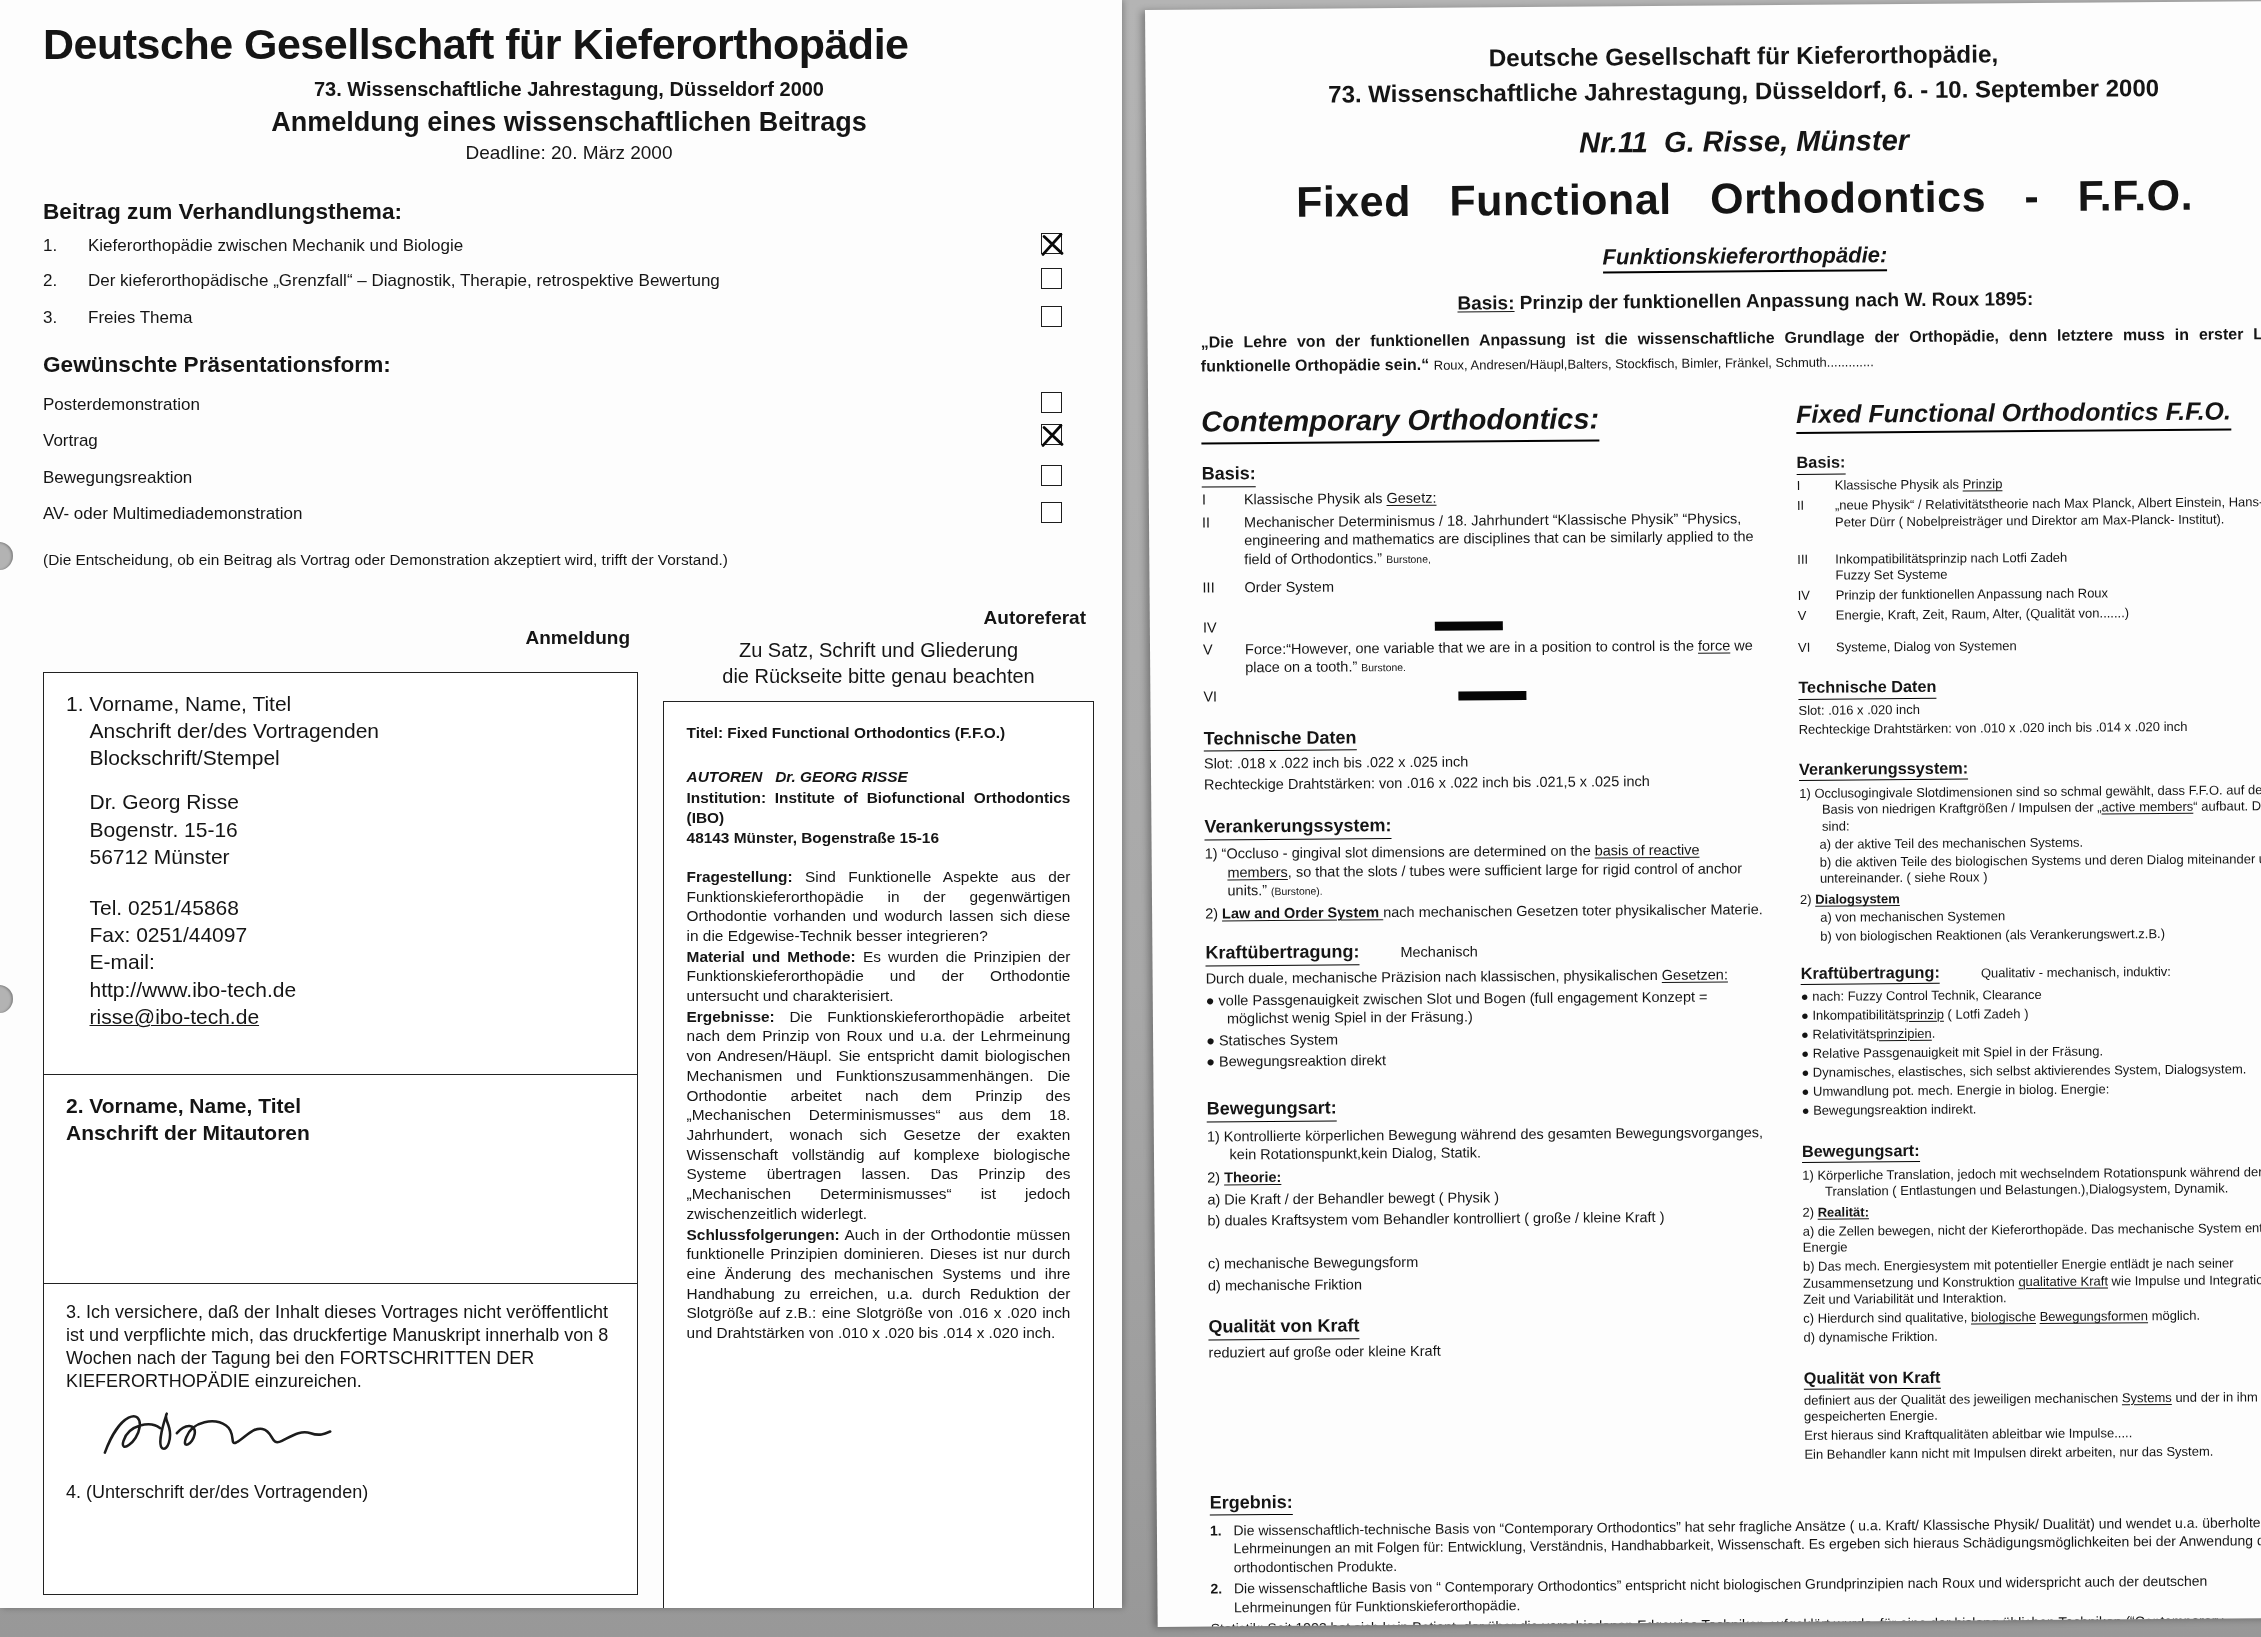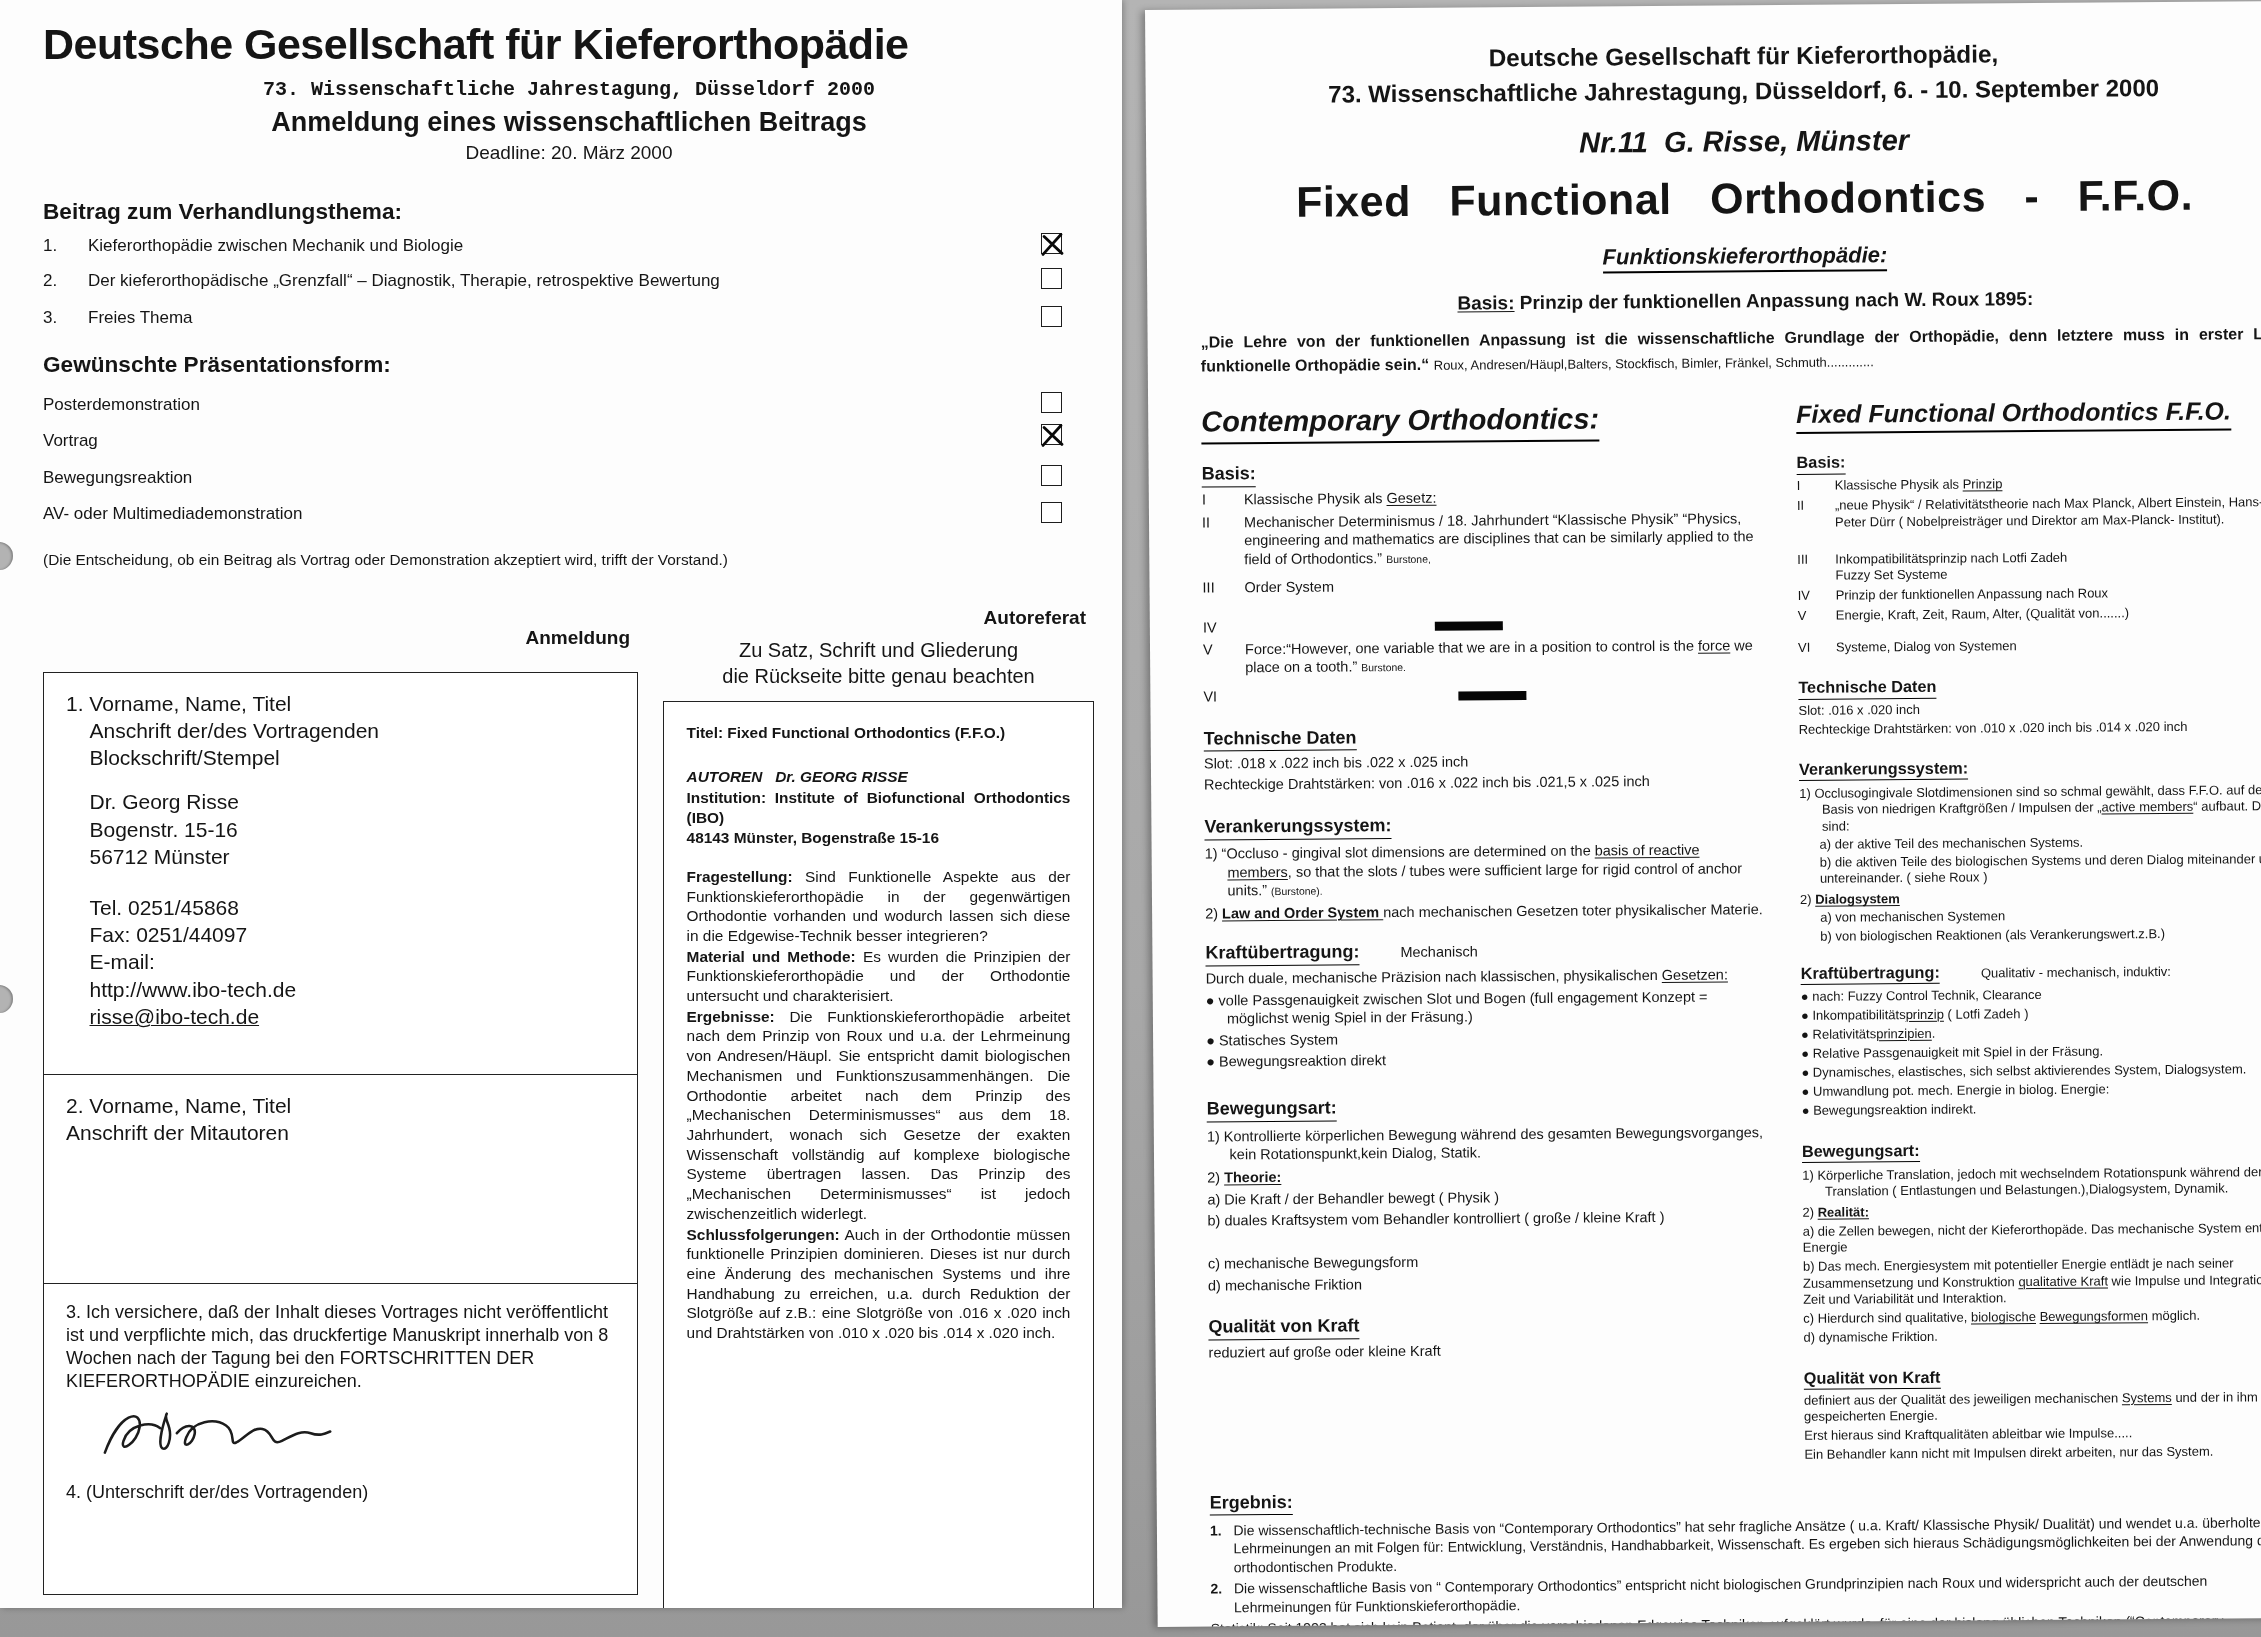--- a/index.html
+++ b/index.html
@@ -13,21 +13,21 @@
   .sheet-right{left:1145px;top:10px;width:1170px;height:1617px;padding:37px 27px 0 53px;
     transform:rotate(-0.45deg);transform-origin:top left;box-shadow:-3.6px 0.9px 7.2px rgba(0,0,0,.3);}
   .b{font-weight:bold;} .bi{font-weight:bold;font-style:italic;} .center{text-align:center;}
   .just{text-align:justify;} .pre{white-space:pre-wrap;}
   .u{text-decoration:underline;text-decoration-thickness:1.4px;text-underline-offset:2.3px;}
   .sm{font-size:.72em;}
   .punch{position:absolute;left:-15.4px;width:28px;height:28px;border-radius:50%;
     background:#b3b3b3;box-shadow:inset -1.4px 0.5px 2.3px rgba(0,0,0,.3);}
   
   .lp-title{font-size:43px;font-weight:bold;letter-spacing:-0.5px;margin:0;line-height:1.05;}
-  .lp-sub1{font-size:20px;margin-top:11px;font-family:Liberation Mono, monospace;}
+  .lp-sub1{font-size:20px;margin-top:11px;}
   .lp-sub2{font-size:27px;margin-top:5.4px;}
   .lp-deadline{font-size:19px;margin-top:4.5px;}
   .lp-sec{font-size:22.6px;font-weight:bold;margin-top:35px;}
   .lp-sec2{margin-top:23.5px;}
   .trow{position:relative;display:flex;font-size:17px;margin-top:10px;line-height:1.25;padding-right:99px;}
   .tnum{flex:0 0 45px;}
   .frow{position:relative;font-size:17px;margin-top:15.4px;line-height:1.25;padding-right:99px;}
   .checkbox{position:absolute;right:33px;top:-1.8px;width:21px;height:21px;border:1.4px solid #1d1d1d;background:#fff;}
   .checkbox .xmark{display:none;position:absolute;left:-1.4px;top:-2.3px;width:23.5px;height:24.4px;}
   .checkbox[data-checked="true"] .xmark{display:block;}
@@ -37,21 +37,21 @@
   .col-anm{flex:0 0 595px;}
   .col-auto{flex:0 0 431px;margin-left:25px;}
   .col-h{font-size:19px;font-weight:bold;text-align:right;margin:8px;}
   .col-anm .col-h{margin-top:28px;}
   .asub{font-size:20px;text-align:center;margin-top:6.3px;line-height:1.3;}
   .box{border:1.4px solid #222;background:#fff;}
   .box1{margin-top:23.5px;height:403px;padding:16.3px 22px;font-size:21px;line-height:1.3;}
   .box1 .ind{padding-left:23.5px;}
   .gap1{height:17px;} .gap2{height:23.5px;}
   .email{text-decoration:underline;text-decoration-thickness:0.9px;}
-  .box2{height:209px;padding:16.3px 22px;font-size:21px;line-height:1.3;border-top:none;}
+  .box2{height:209px;padding:16.3px 22px;font-size:21px;line-height:1.3;border-top:none;font-weight:bold;}
   .box3{height:311px;padding:16.3px 22px 9px;font-size:18px;line-height:1.28;border-top:none;}
   .box3 p{margin:0;}
   .sig{margin:8.1px 0 2.7px 27px;}
   .sig path{stroke:#1c1c1c;stroke-width:6;fill:none;stroke-linecap:round;}
   .auto-box{margin-top:11.8px;height:913px;padding:21px 22.6px;font-size:15.4px;line-height:1.28;}
   .auto-box p{margin:0;}
   .ab-titel{font-weight:bold;}
   .ab-aut{margin-top:25px !important;}
   .ab-inst{font-weight:bold;}
   .ab-addr{font-weight:bold;}

